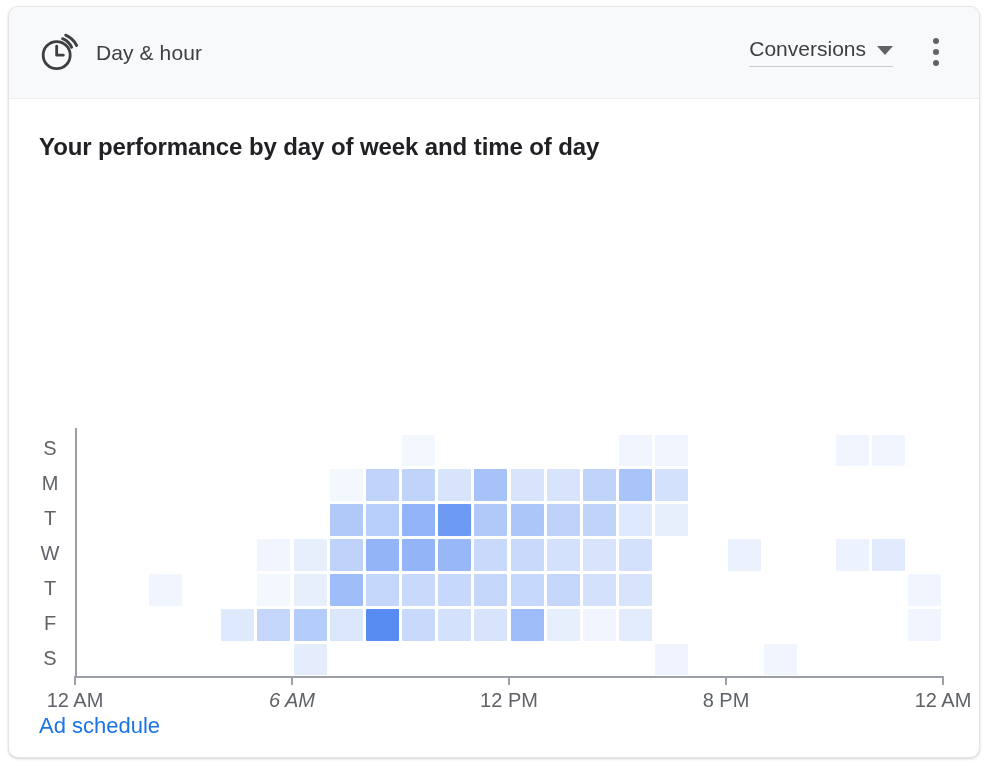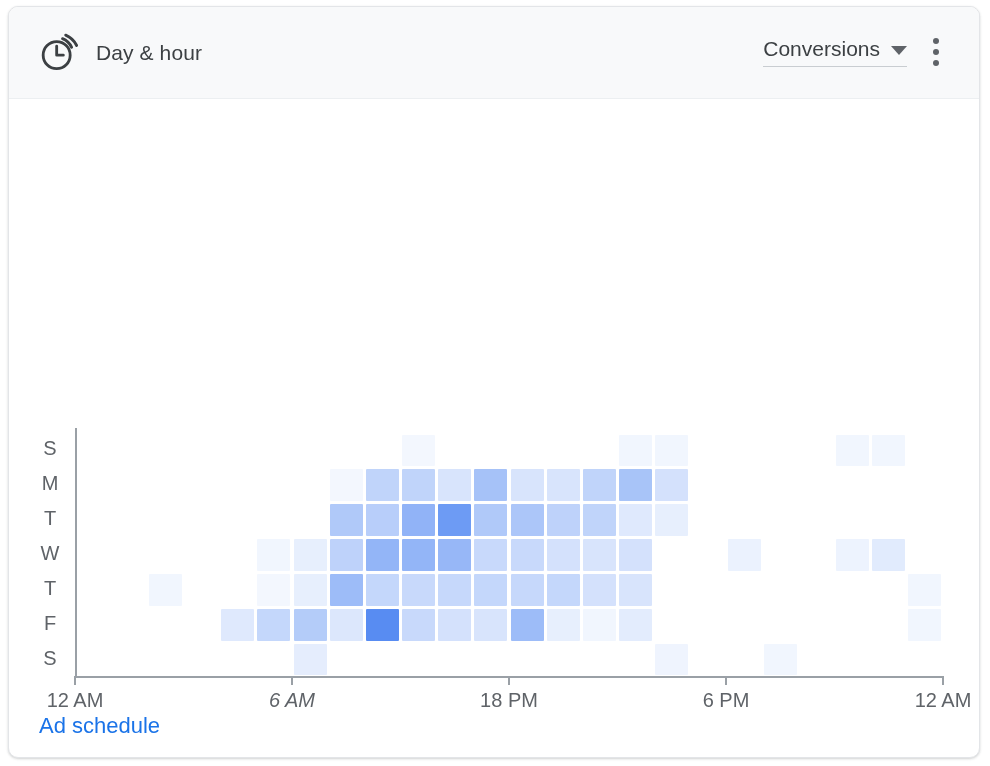--- a/index.html
+++ b/index.html
@@ -48,21 +48,21 @@
     color: #3c4043;
     letter-spacing: 0.1px;
     white-space: nowrap;
   }
   .header-right {
     position: absolute;
     right: 30px;
     top: 28px;
     display: flex;
     align-items: center;
-    gap: 16px;
+    gap: 30px;
   }
   .metric-select {
     display: flex;
     align-items: center;
     gap: 11px;
     border-bottom: 1px solid #c9cdd1;
     padding-bottom: 5px;
     cursor: pointer;
   }
   .metric-label {
@@ -202,40 +202,41 @@
         <i></i>
         <i></i>
         <i></i>
       </div>
     </div>
 
   </div>
 
   <div class="card-body">
 
+    <div class="subtitle">Your performance by day of week and time of day</div>
 
 
     <div class="plot" id="plot" style="pointer-events: auto;">
       <div class="axis-line" id="y-axis"></div>
       <div class="axis-line" id="x-axis"></div>
     <div class="ylabel" style="top: 338.429px;">S</div>
         <div class="ylabel" style="top: 373.286px;">M</div>
         <div class="ylabel" style="top: 408.143px;">T</div>
         <div class="ylabel" style="top: 443px;">W</div>
         <div class="ylabel" style="top: 477.857px;">T</div>
         <div class="ylabel" style="top: 512.714px;">F</div>
         <div class="ylabel" style="top: 547.571px;">S</div>
         <div class="x-tick" style="left: 65px;"></div>
         <div class="xlabel" style="left: 66px;">12 AM</div>
         <div class="x-tick" style="left: 282px;"></div>
         <div class="xlabel" style="left: 283px; font-style: italic;">6 AM</div>
         <div class="x-tick" style="left: 499px;"></div>
-        <div class="xlabel" style="left: 500px;">18 PM</div>
+        <div class="xlabel" style="left: 500px;">12 PM</div>
         <div class="x-tick" style="left: 716px;"></div>
-        <div class="xlabel" style="left: 717px;">6 PM</div>
+        <div class="xlabel" style="left: 717px;">8 PM</div>
         <div class="x-tick" style="left: 933px;"></div>
         <div class="xlabel" style="left: 934px;">12 AM</div>
         <div class="cell" style="left: 393px; top: 335.5px; width: 33.1667px; height: 31.8571px; background: rgb(243, 247, 254);"></div>
         <div class="cell" style="left: 610px; top: 335.5px; width: 33.1667px; height: 31.8571px; background: rgb(241, 246, 254);"></div>
         <div class="cell" style="left: 646.167px; top: 335.5px; width: 33.1667px; height: 31.8571px; background: rgb(241, 246, 254);"></div>
         <div class="cell" style="left: 827px; top: 335.5px; width: 33.1667px; height: 31.8571px; background: rgb(241, 246, 254);"></div>
         <div class="cell" style="left: 863.167px; top: 335.5px; width: 33.1667px; height: 31.8571px; background: rgb(241, 246, 254);"></div>
         <div class="cell" style="left: 320.667px; top: 370.357px; width: 33.1667px; height: 31.8571px; background: rgb(243, 247, 254);"></div>
         <div class="cell" style="left: 356.833px; top: 370.357px; width: 33.1667px; height: 31.8571px; background: rgb(192, 212, 250);"></div>
         <div class="cell" style="left: 393px; top: 370.357px; width: 33.1667px; height: 31.8571px; background: rgb(192, 212, 250);"></div>

